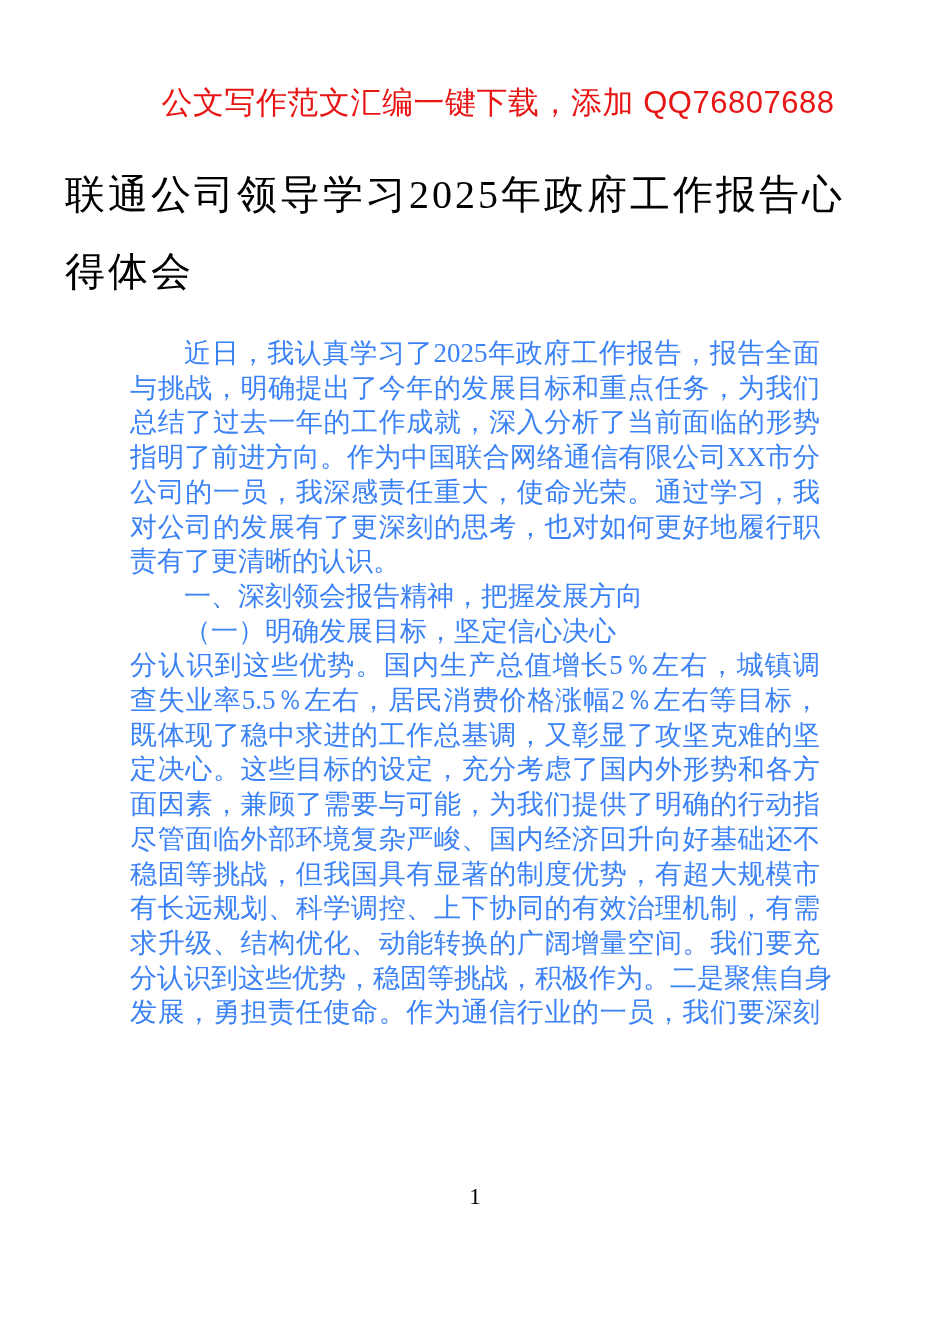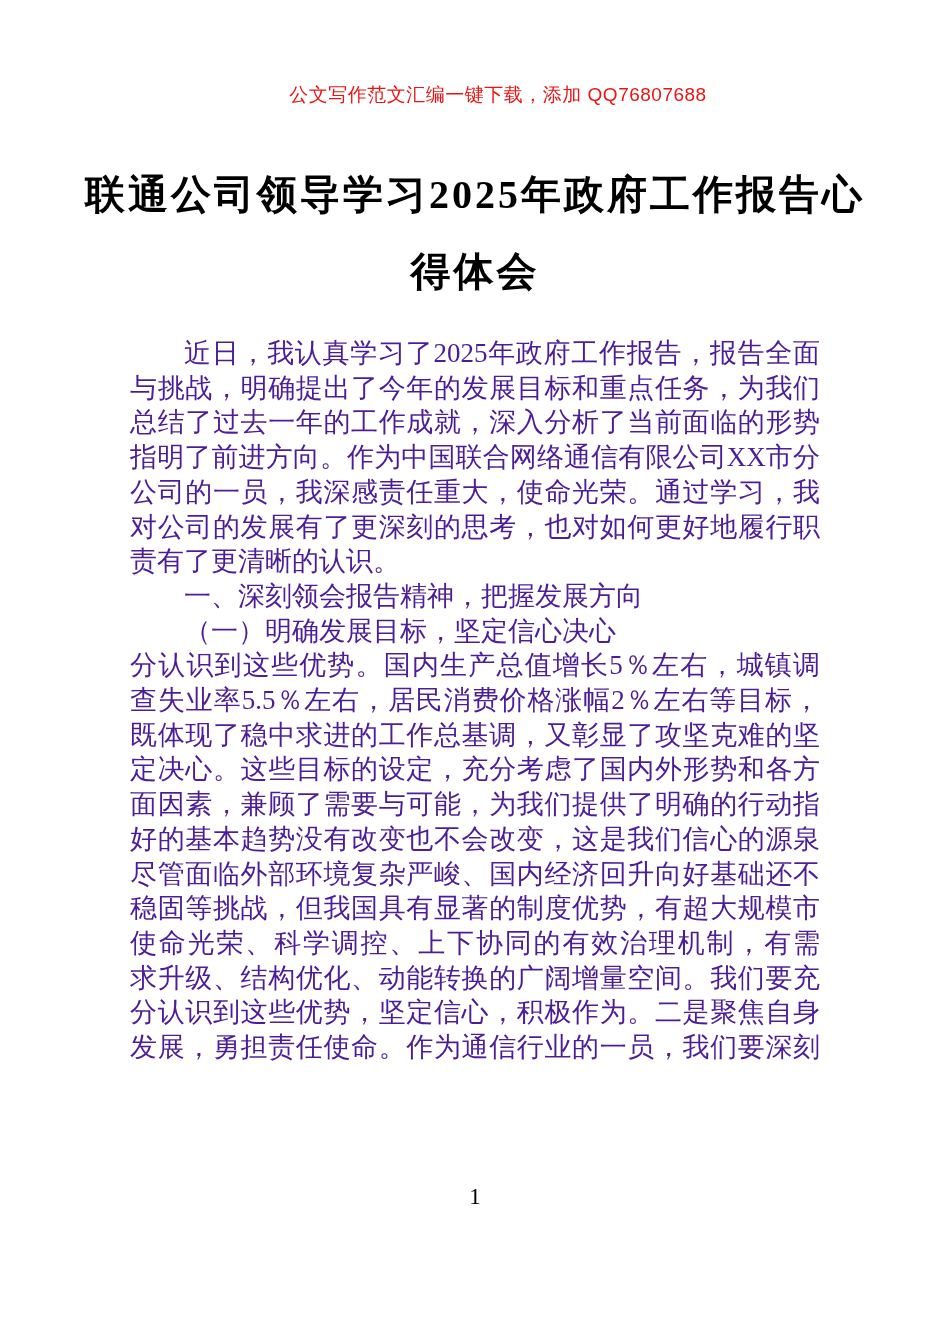--- a/index.html
+++ b/index.html
@@ -16,33 +16,32 @@
     font-family: "Liberation Serif", "DejaVu Serif", serif;
     color: #000000;
   }
   .notice {
     position: absolute;
     top: 82px;
     left: 46px;
     right: 0;
     text-align: center;
     font-family: "Liberation Sans", "DejaVu Sans", sans-serif;
-    font-size: 19px;
+    font-size: 31px;
     font-weight: 400;
     letter-spacing: 0.5px;
   }
   .title {
     position: absolute;
     top: 156px;
     left: 65px;
     right: 65px;
     margin: 0;
-    text-align: center;
     font-size: 40px;
-    font-weight: bold;
+    font-weight: normal;
     line-height: 77px;
     letter-spacing: 3px;
   }
   .title-line { display: block; }
   .body-text {
     position: absolute;
     top: 336px;
     left: 130px;
     width: 690px;
     font-size: 27px;
@@ -71,21 +70,21 @@
 
 <div class="page">
 
   <div class="notice" style="color: rgb(232, 21, 21);">公文写作范文汇编一键下载，添加 QQ76807688</div>
 
   <h1 class="title">
     <span class="title-line">联通公司领导学习2025年政府工作报告心</span>
     <span class="title-line">得体会</span>
   </h1>
 
-  <div class="body-text" style="color: #4c1d95;">
+  <div class="body-text" style="color: #3b82f6;">
       <div class="para">
         <div class="line indent">近日，我认真学习了2025年政府工作报告，报告全面</div>
         <div class="line">与挑战，明确提出了今年的发展目标和重点任务，为我们</div>
         <div class="line">总结了过去一年的工作成就，深入分析了当前面临的形势</div>
         <div class="line">指明了前进方向。作为中国联合网络通信有限公司XX市分</div>
         <div class="line">公司的一员，我深感责任重大，使命光荣。通过学习，我</div>
         <div class="line">对公司的发展有了更深刻的思考，也对如何更好地履行职</div>
         <div class="line no-j">责有了更清晰的认识。</div>
       </div>
       <div class="para">
@@ -93,25 +92,24 @@
       </div>
       <div class="para">
         <div class="line no-j indent">（一）明确发展目标，坚定信心决心</div>
       </div>
       <div class="para">
         <div class="line">分认识到这些优势。国内生产总值增长5％左右，城镇调</div>
         <div class="line">查失业率5.5％左右，居民消费价格涨幅2％左右等目标，</div>
         <div class="line">既体现了稳中求进的工作总基调，又彰显了攻坚克难的坚</div>
         <div class="line">定决心。这些目标的设定，充分考虑了国内外形势和各方</div>
         <div class="line">面因素，兼顾了需要与可能，为我们提供了明确的行动指</div>
-        <div class="line">好的基本趋势没有改变也不会改变，这是我们信心的源泉</div>
         <div class="line">尽管面临外部环境复杂严峻、国内经济回升向好基础还不</div>
         <div class="line">稳固等挑战，但我国具有显著的制度优势，有超大规模市</div>
-        <div class="line">使命光荣、科学调控、上下协同的有效治理机制，有需</div>
+        <div class="line">有长远规划、科学调控、上下协同的有效治理机制，有需</div>
         <div class="line">求升级、结构优化、动能转换的广阔增量空间。我们要充</div>
-        <div class="line">分认识到这些优势，坚定信心，积极作为。二是聚焦自身</div>
+        <div class="line">分认识到这些优势，稳固等挑战，积极作为。二是聚焦自身</div>
         <div class="line">发展，勇担责任使命。作为通信行业的一员，我们要深刻</div>
       </div>
     </div>
 
   <div class="page-number">1</div>
 
 </div>
 
 </body></html>

